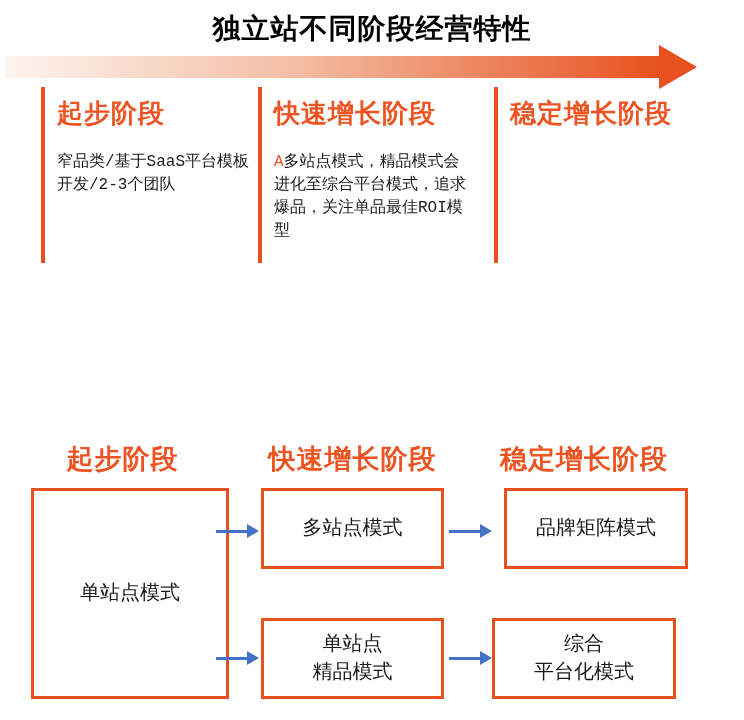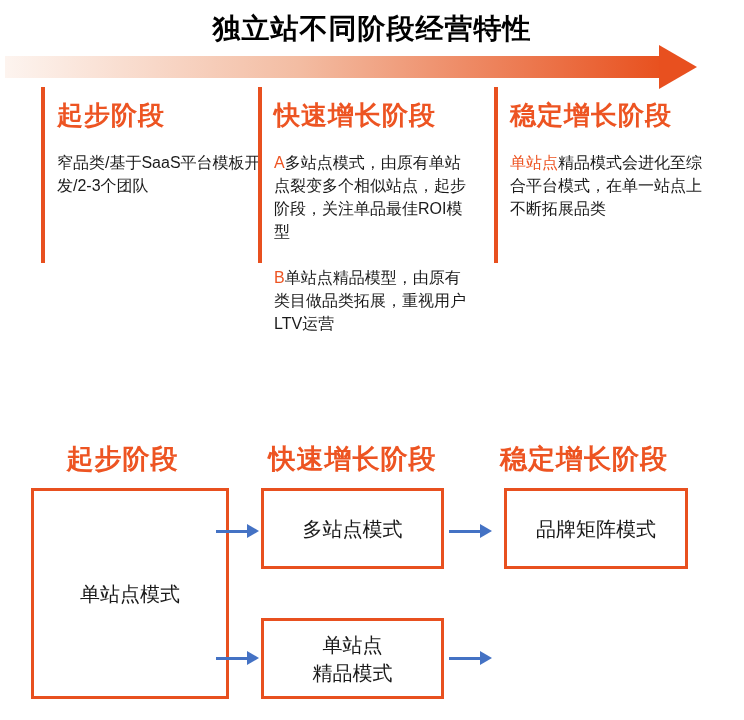--- a/index.html
+++ b/index.html
@@ -1,21 +1,21 @@
 <!DOCTYPE html>
 <html style="--orange: #ED5422; --border-orange: #E8501F; --blue: #4472C4; --ink: #1A1A1A;"><head>
 <meta charset="utf-8">
 <style>
   :root{
     --orange:#ED5422;
     --border-orange:#E8501F;
     --blue:#4472C4;
     --ink:#1A1A1A;
   }
-  *{margin:0;padding:0;box-sizing:border-box;}
+  *{margin:0;padding:0;box-sizing:border-box;font-family:Liberation Mono, monospace;}
   html,body{background:#ffffff;}
   body{font-family:"Liberation Sans","DejaVu Sans",sans-serif;color:var(--ink);}
   .canvas{position:relative;width:744px;height:720px;background:#ffffff;overflow:hidden;}
 
   
   .title{
     position:absolute;top:10px;left:0;width:744px;
     text-align:center;font-size:28px;font-weight:bold;color:#000;
     letter-spacing:1px;
   }
@@ -95,39 +95,39 @@
 
   <section class="stage stage-1">
     <div class="vline"></div>
     <h2>起步阶段</h2>
     <p><span class="hl"></span><span>窄品类/基于SaaS平台模板开发/2-3个团队</span></p>
   </section>
 
   <section class="stage stage-2">
     <div class="vline"></div>
     <h2>快速增长阶段</h2>
-    <p><span class="hl">A</span><span>多站点模式，由原有单站点裂变多个相似站点，起步阶段，关注单品最佳ROI模型</span></p>
-    <p><span class="hl">B</span><span>单站点精品模型，由原有类目做品类拓展，重视用户LTV运营</span></p>
+    <p><span class="hl">A</span><span>多站点模式，精品模式会进化至综合平台模式，追求爆品，关注单品最佳ROI模型</span></p>
   </section>
 
   <section class="stage stage-3">
     <div class="vline"></div>
     <h2>稳定增长阶段</h2>
-    <p><span class="hl">单站点</span><span>精品模式会进化至综合平台模式，在单一站点上不断拓展品类</span></p>
   </section>
 
   <div class="flow-header fh-1">起步阶段</div>
   <div class="flow-header fh-2">快速增长阶段</div>
   <div class="flow-header fh-3">稳定增长阶段</div>
 
   <div class="fbox b-start">单站点模式</div>
   <div class="fbox b-growth-top">多站点模式</div>
   <div class="fbox b-stable-top">品牌矩阵模式</div>
   <div class="fbox b-growth-bot">单站点
 精品模式</div>
+  <div class="fbox b-stable-bot">综合
+平台化模式</div>
 
   <div class="arrow a-1">
       <div class="shaft"></div>
       <div class="head"></div>
     </div>
   <div class="arrow a-2">
       <div class="shaft"></div>
       <div class="head"></div>
     </div>
   <div class="arrow a-3">

